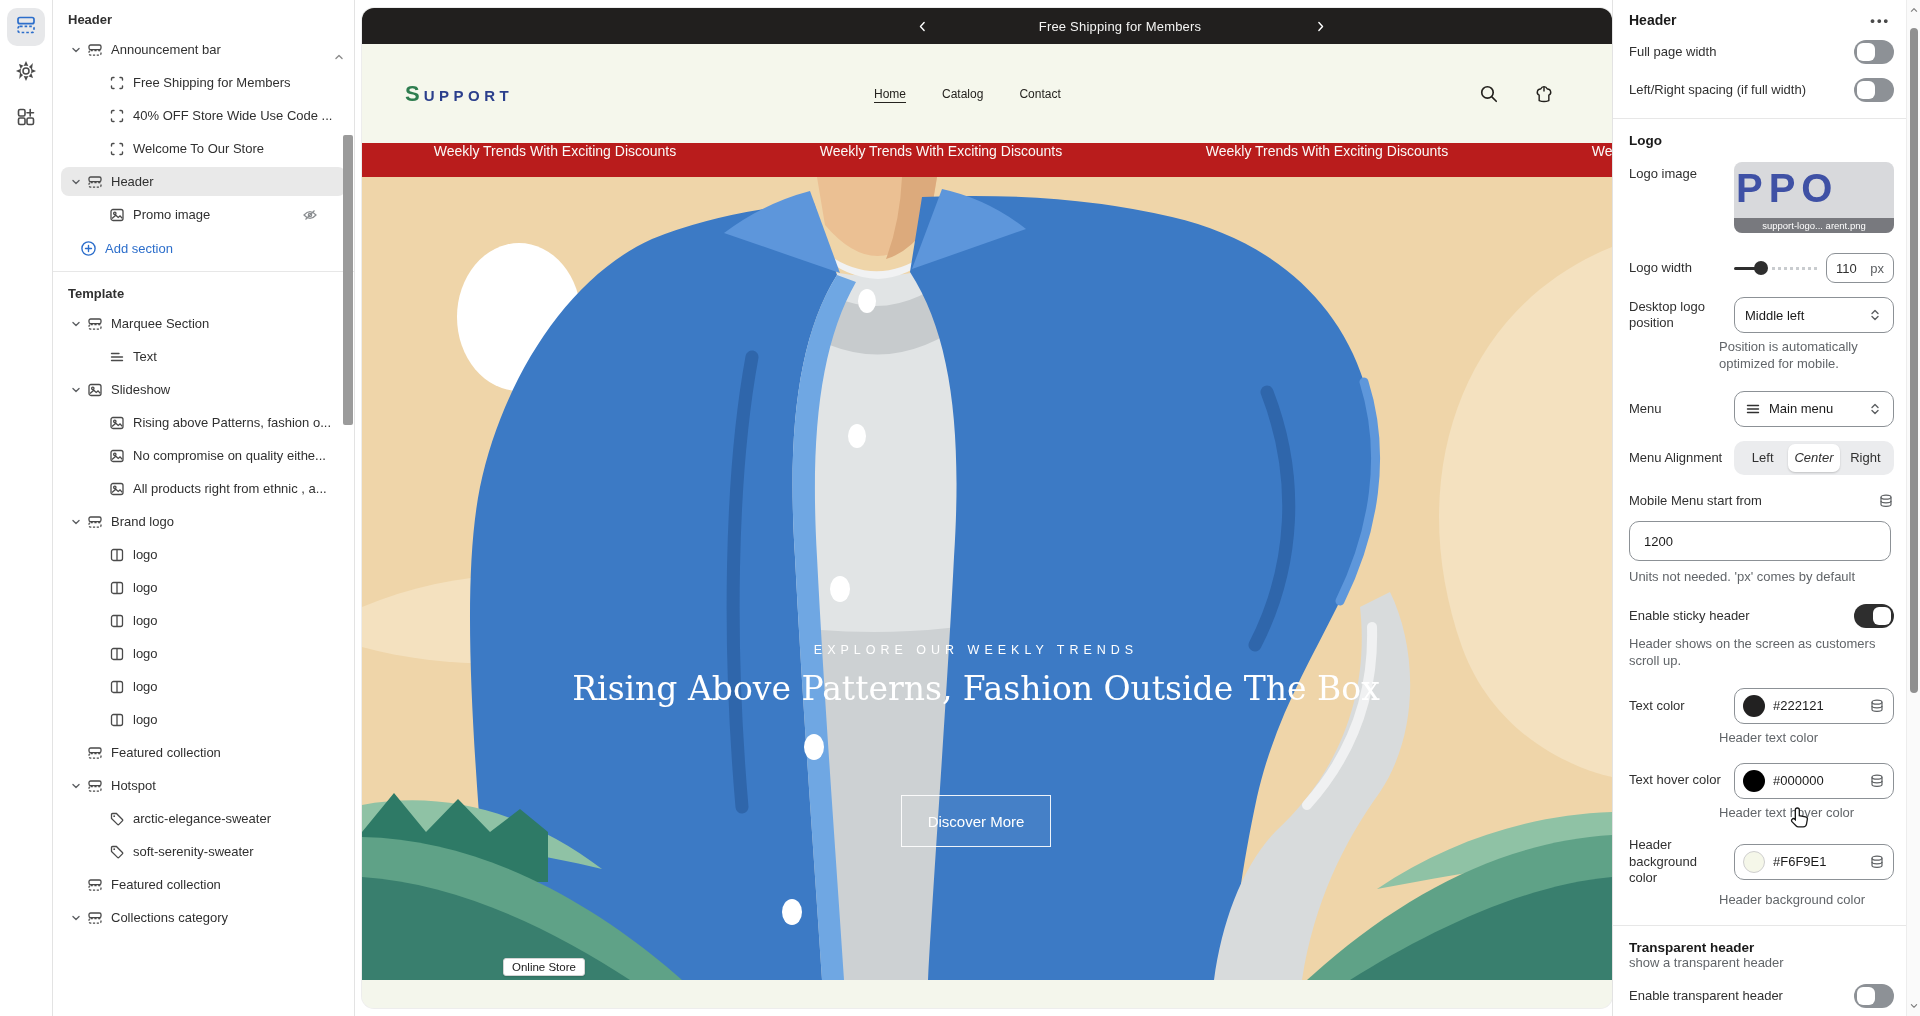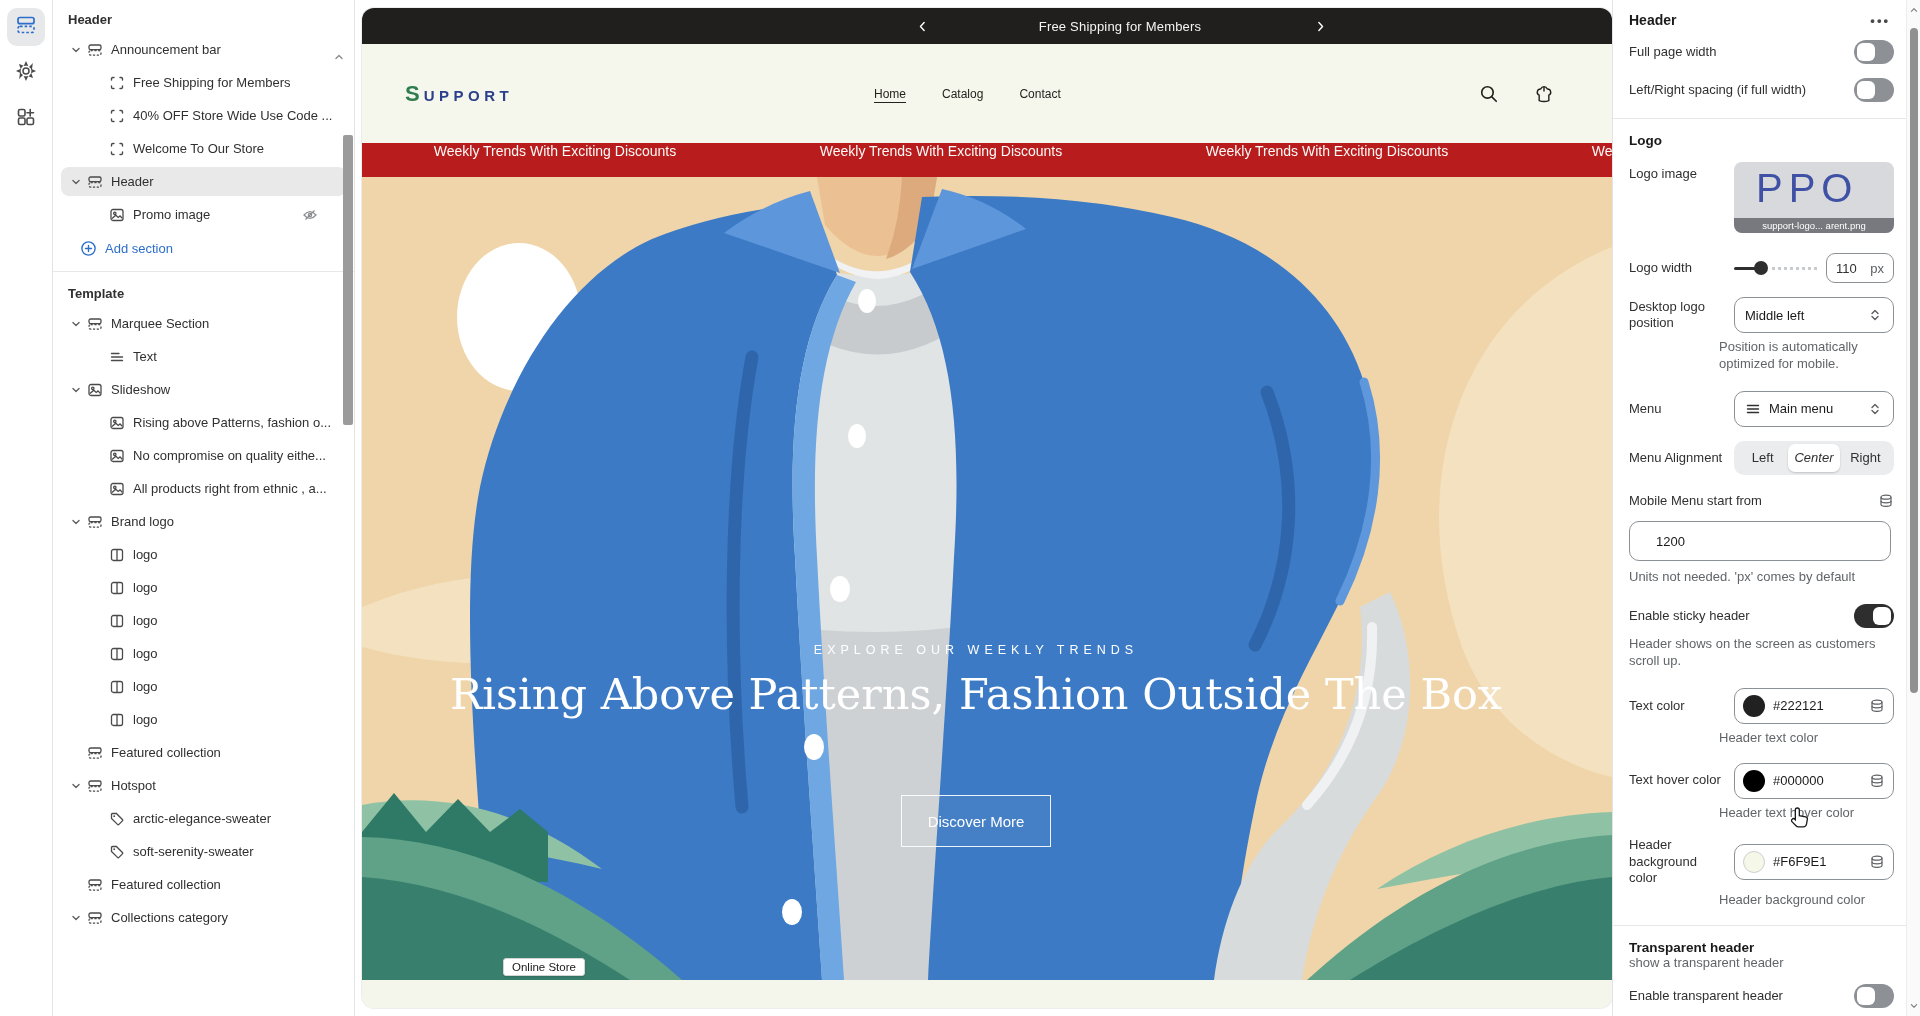--- a/index.html
+++ b/index.html
@@ -50,21 +50,21 @@
   .snav a { font-size:12px; color:#25231f; text-decoration:none; cursor:pointer; }
   .snav a.cur { text-decoration:underline; text-underline-offset:4px; }
   .hicon { position:absolute; top:50%; transform:translateY(-50%); width:22px; height:22px; color:#23211d; cursor:pointer; }
   .marquee { height:34px; background:#b91c1c; display:flex; overflow:hidden; align-items:flex-start; }
   .mq-item { min-width:386px; text-align:center; color:#fafaf8; font-size:14px; white-space:nowrap; }
   .hero { position:relative; height:803px; overflow:hidden; }
   .hero svg.bg { position:absolute; inset:0; }
   .hero-eyebrow { position:absolute; left:614px; top:466px; transform:translateX(-50%);
     color:#fff; font-size:12.5px; letter-spacing:5px; white-space:nowrap; }
   .hero-title { position:absolute; left:614px; top:492px; transform:translateX(-50%);
-    color:#fff; font-family:"DejaVu Serif", serif; font-size:43px; font-weight:500; white-space:nowrap; }
+    color:#fff; font-family:"DejaVu Serif", serif; font-size:33px; font-weight:500; white-space:nowrap; }
   .hero-btn { position:absolute; left:614px; top:618px; transform:translateX(-50%);
     width:150px; height:52px; border:1px solid rgba(255,255,255,.9); color:#fff;
     display:flex; align-items:center; justify-content:center; font-size:15px;
     background:rgba(255,255,255,.05); cursor:pointer; }
   .pfooter { height:28px; background:#f4f6ec; }
   .ostore { position:absolute; left:141px; top:950px; background:#fff; border:1px solid #d4d4d4;
     border-radius:3px; padding:2px 8px; font-size:11.5px; color:#1a1a1a; z-index:3;
     box-shadow:0 1px 2px rgba(0,0,0,.15); }
 
   
@@ -76,22 +76,22 @@
   .prow { display:flex; align-items:center; justify-content:space-between; padding:0 12px 0 16px; margin-bottom:14px; }
   .prow .plabel { flex:1; color:#303030; line-height:1.25; padding-right:8px; }
   .toggle { width:40px; height:24px; border-radius:12px; background:#8d9196; position:relative; cursor:pointer; flex:none; }
   .toggle .knob { position:absolute; left:3px; top:3px; width:18px; height:18px; border-radius:6px; background:#fff; }
   .toggle.on { background:#2e2e2e; }
   .toggle.on .knob { left:auto; right:3px; }
   .p-div { border-top:1px solid #e7e7e7; margin:16px 0 14px; }
   .p-head { padding:0 16px; font-size:13.5px; font-weight:bold; color:#1a1a1a; margin-bottom:14px; }
   .imgbox { width:160px; height:71px; border-radius:8px; background:#d8d9dc; position:relative;
     overflow:hidden; cursor:pointer; }
-  .imgbox .ppo { position:absolute; left:2px; top:4px; font-size:40px; font-weight:normal;
-    color:#3f51a5; letter-spacing:6px;margin-left:20px; }
+  .imgbox .ppo { position:absolute; left:2px; top:4px; font-size:40px; font-weight:bold;
+    color:#3f51a5; letter-spacing:6px; }
   .imgbox .cap { position:absolute; left:0; right:0; bottom:0; background:rgba(96,96,102,.8);
     color:#fff; font-size:9.5px; text-align:center; padding:2px 0; white-space:nowrap; }
   .sliderrow { display:flex; align-items:center; gap:8px; width:160px; }
   .slider { flex:1; height:16px; position:relative; cursor:pointer; }
   .slider .fill { position:absolute; left:0; top:7px; width:26px; height:3px; background:#2e2e2e; border-radius:2px; }
   .slider .knob { position:absolute; left:20px; top:1px; width:14px; height:14px; border-radius:50%; background:#2e2e2e; }
   .slider .dots-track { position:absolute; left:38px; right:0; top:7px; height:3px;
     background:repeating-linear-gradient(90deg,#c9cccf 0 3px,transparent 3px 6px); }
   .valbox { width:68px; height:30px; border:1px solid #8c9196; border-radius:9px;
     display:flex; align-items:center; justify-content:space-between; padding:0 9px; }
@@ -99,21 +99,21 @@
   .selbox { width:160px; height:36px; border:1px solid #8c9196; border-radius:10px;
     display:flex; align-items:center; gap:8px; padding:0 10px; cursor:pointer; background:#fff; }
   .selbox .sv { flex:1; color:#1a1a1a; }
   .helper { color:#616569; line-height:1.3; margin:-8px 0 14px; padding:0 16px; }
   .helper.rt { padding-left:106px; }
   .seg { width:160px; height:34px; background:#ebecee; border-radius:10px; display:flex; padding:3px; }
   .seg .opt { flex:1; display:flex; align-items:center; justify-content:center; font-size:13px;
     color:#303030; border-radius:7px; cursor:pointer; }
   .seg .opt.sel { background:#fff; box-shadow:0 1px 2px rgba(0,0,0,.18);font-style:italic; }
   .textinput { display:block; width:262px; margin:12px 16px 8px; height:40px; border:1px solid #8c9196;
-    border-radius:10px; padding:0 26px; font-size:13px; color:#1a1a1a; font-family:inherit; }
+    border-radius:10px; padding:0 14px; font-size:13px; color:#1a1a1a; font-family:inherit; }
   .cfield { width:160px; height:36px; border:1px solid #8c9196; border-radius:10px;
     display:flex; align-items:center; gap:8px; padding:0 8px; cursor:pointer; }
   .swatch { width:22px; height:22px; border-radius:50%; flex:none; }
   .cfield .cv { flex:1; color:#1a1a1a; }
   .dbicon { width:16px; height:16px; color:#5c5f62; flex:none; cursor:pointer; }
   .p-sub { color:#616569; padding:0 16px; margin:-8px 0 14px; }
 
   
   .wscroll { position:absolute; left:1906px; top:0; width:14px; height:1016px; background:#fafafa;
     border-left:1px solid #ededed; }

